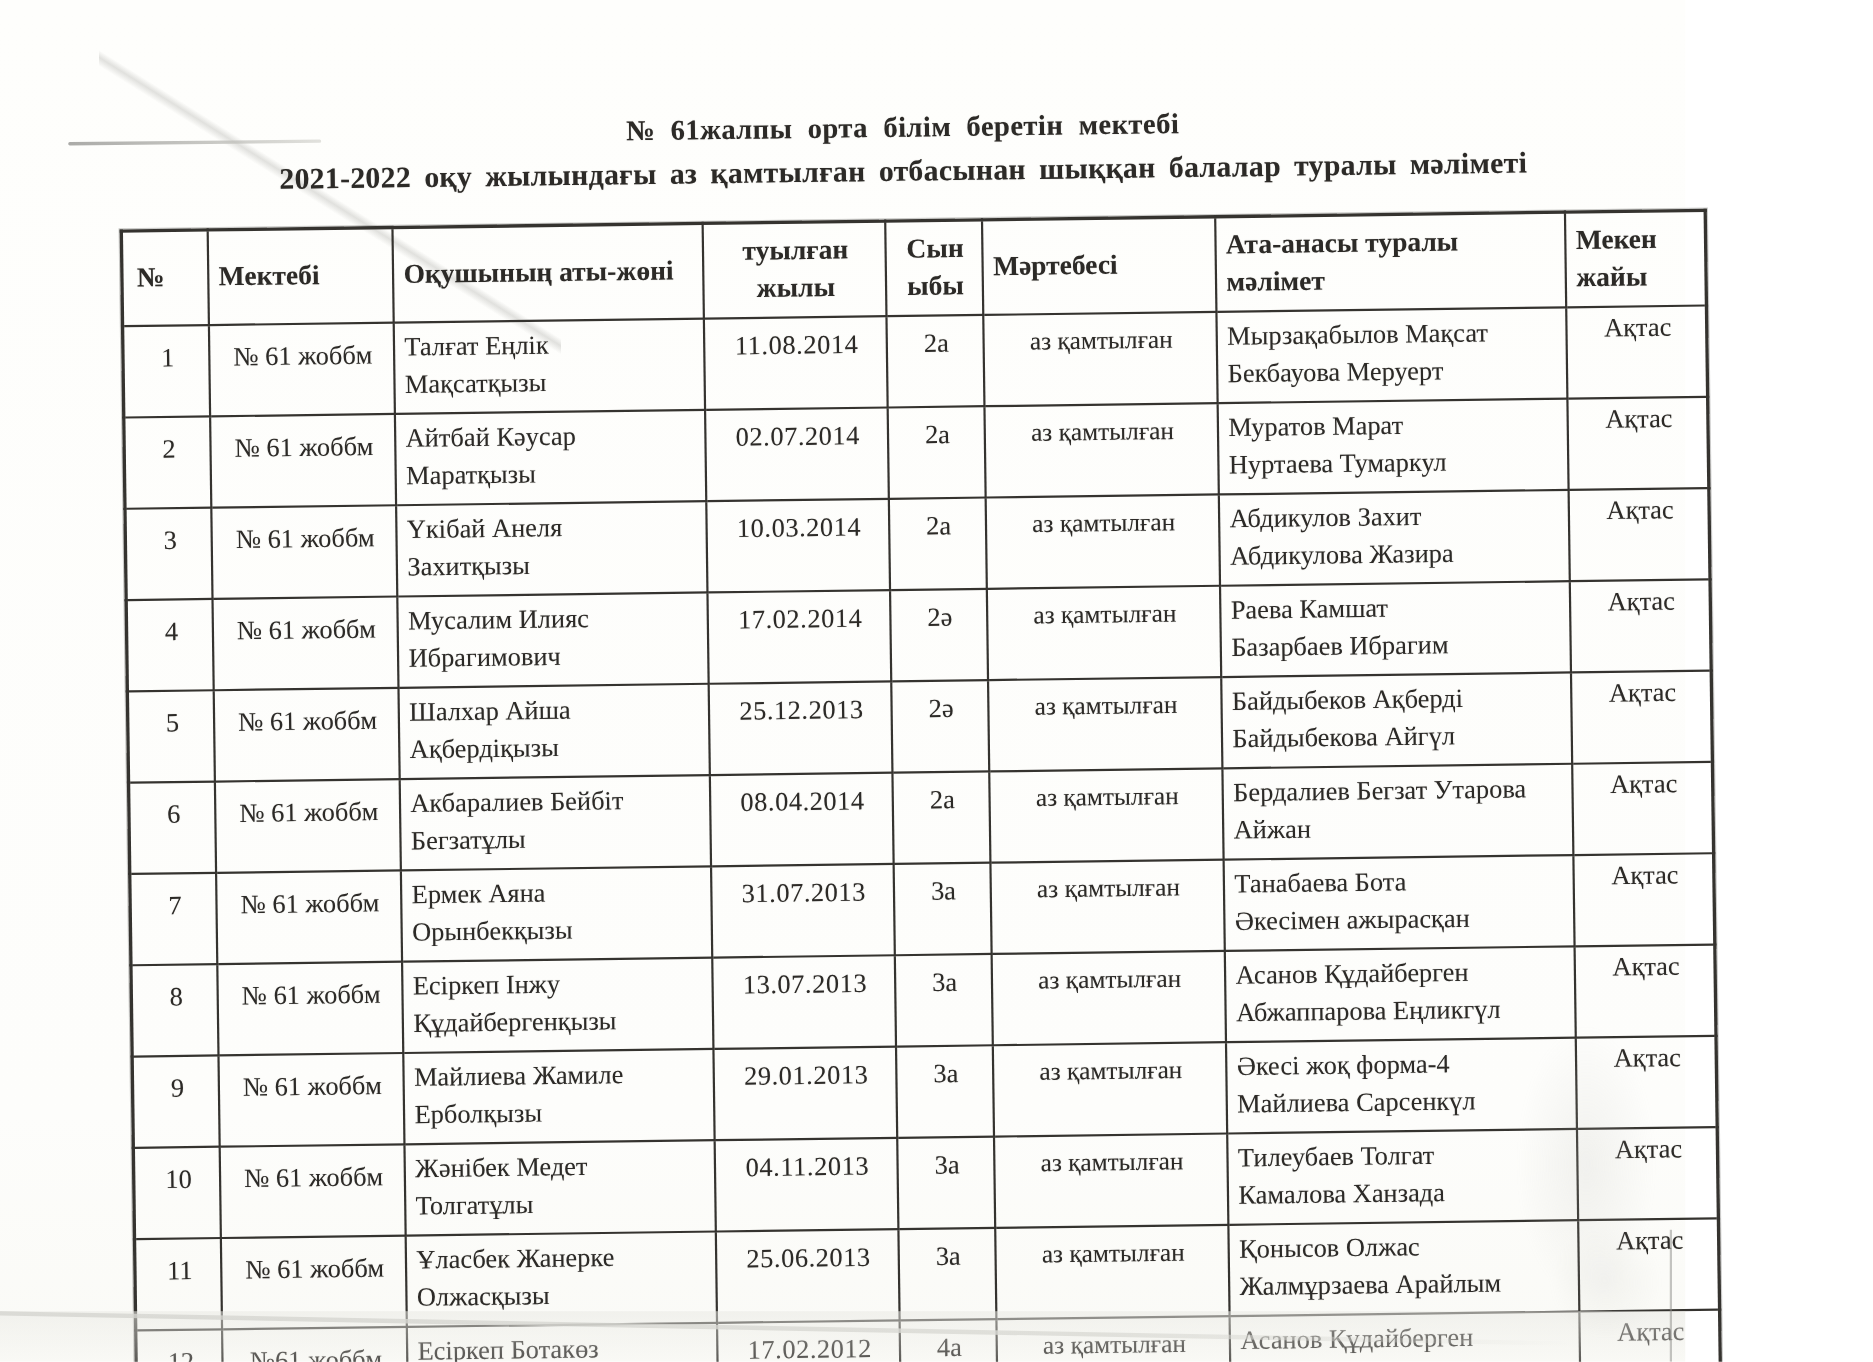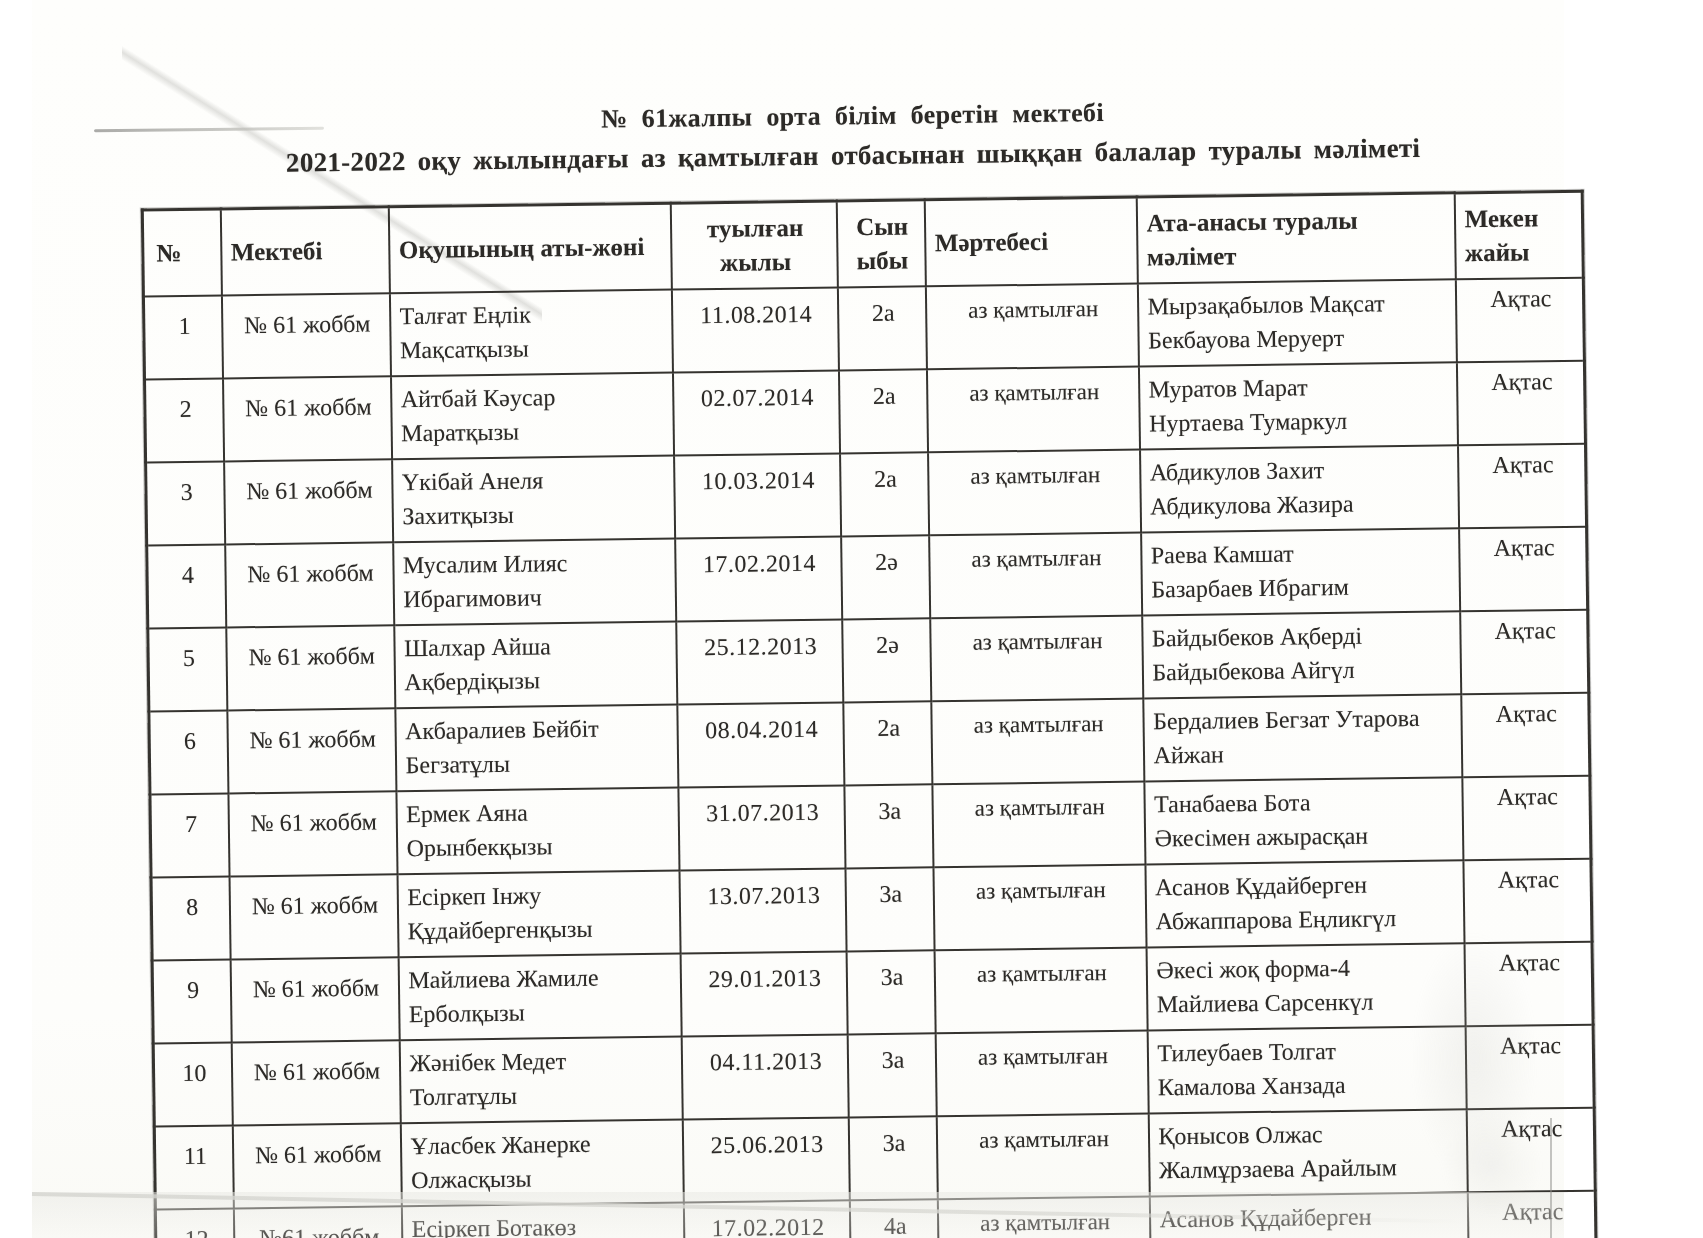--- a/index.html
+++ b/index.html
@@ -10,21 +10,20 @@
     overflow: hidden;
     background: #ffffff;
     font-family: "Liberation Serif", "DejaVu Serif", serif;
   }
   .page {
     position: relative;
     width: 1532px;
     height: 1238px;
     background: linear-gradient(180deg, #fefefc 0%, #fdfdfb 82%, #fafaf6 100%);
     color: #2c2a27;
-    margin-left: 32px;
   }
   
   .staple-mark {
     position: absolute;
     left: 62px;
     top: 128px;
     width: 230px;
     height: 3px;
     background: linear-gradient(90deg, #8f8f8c, #b9b9b4 60%, #d8d8d3);
     border-radius: 3px;

